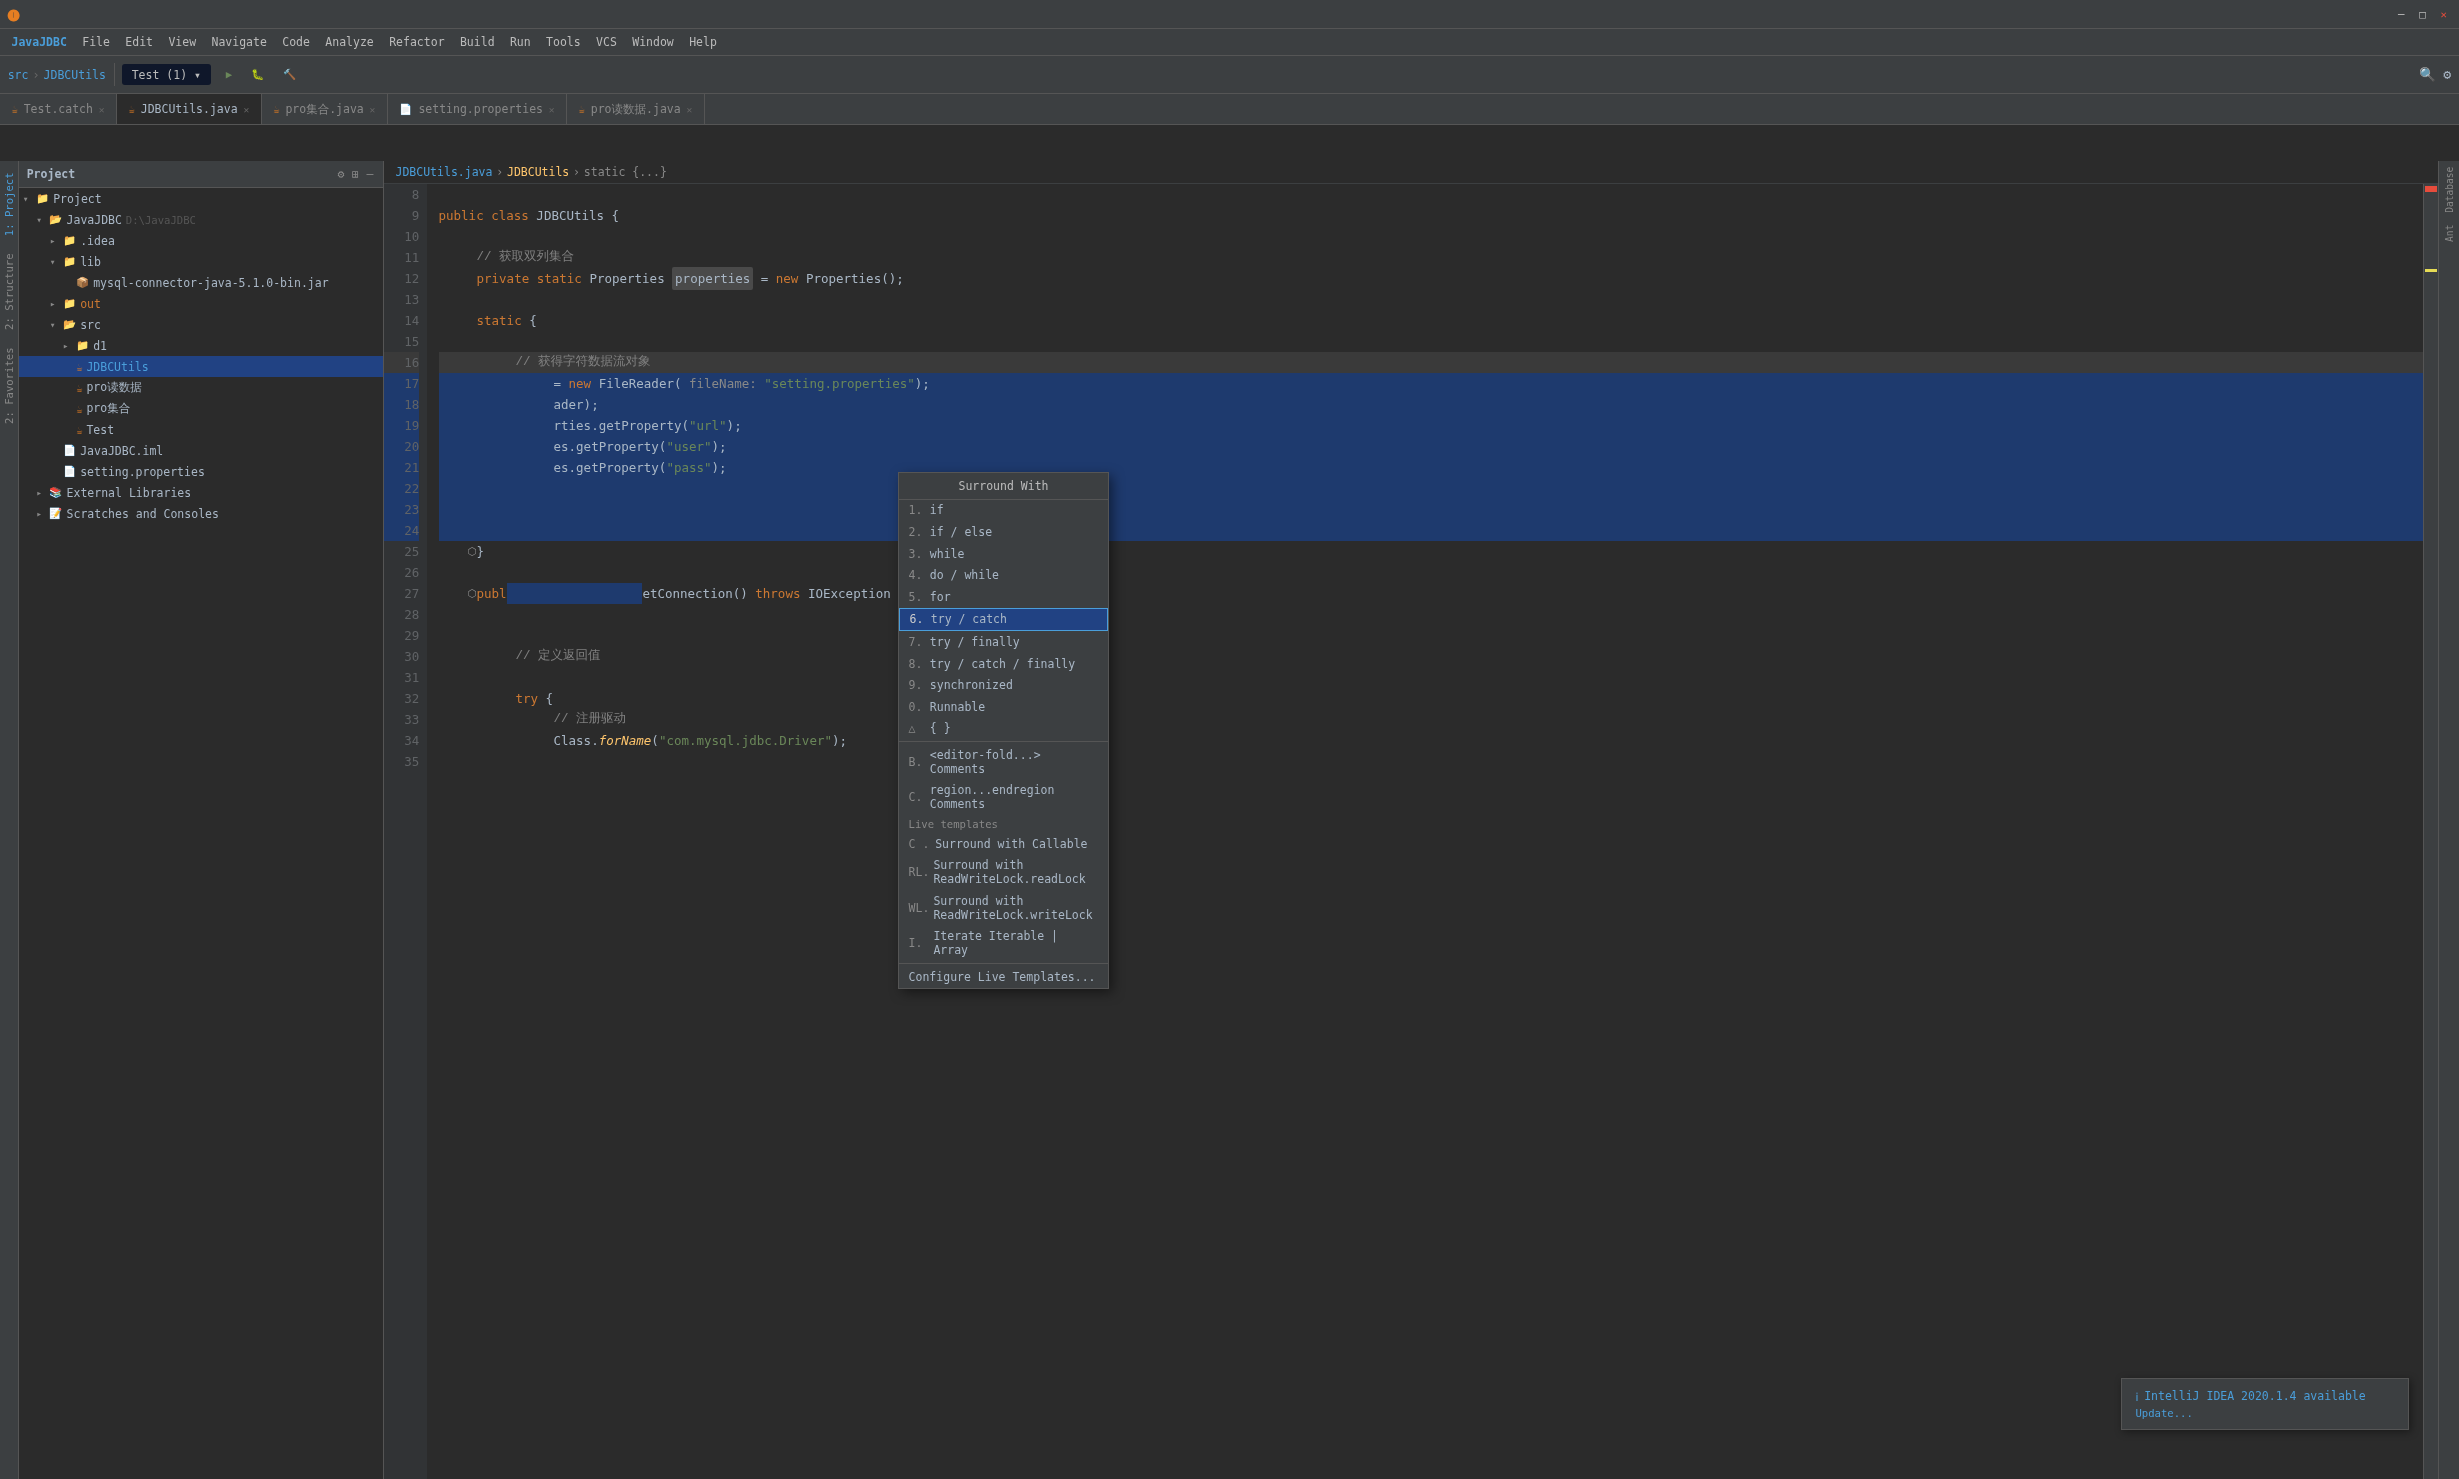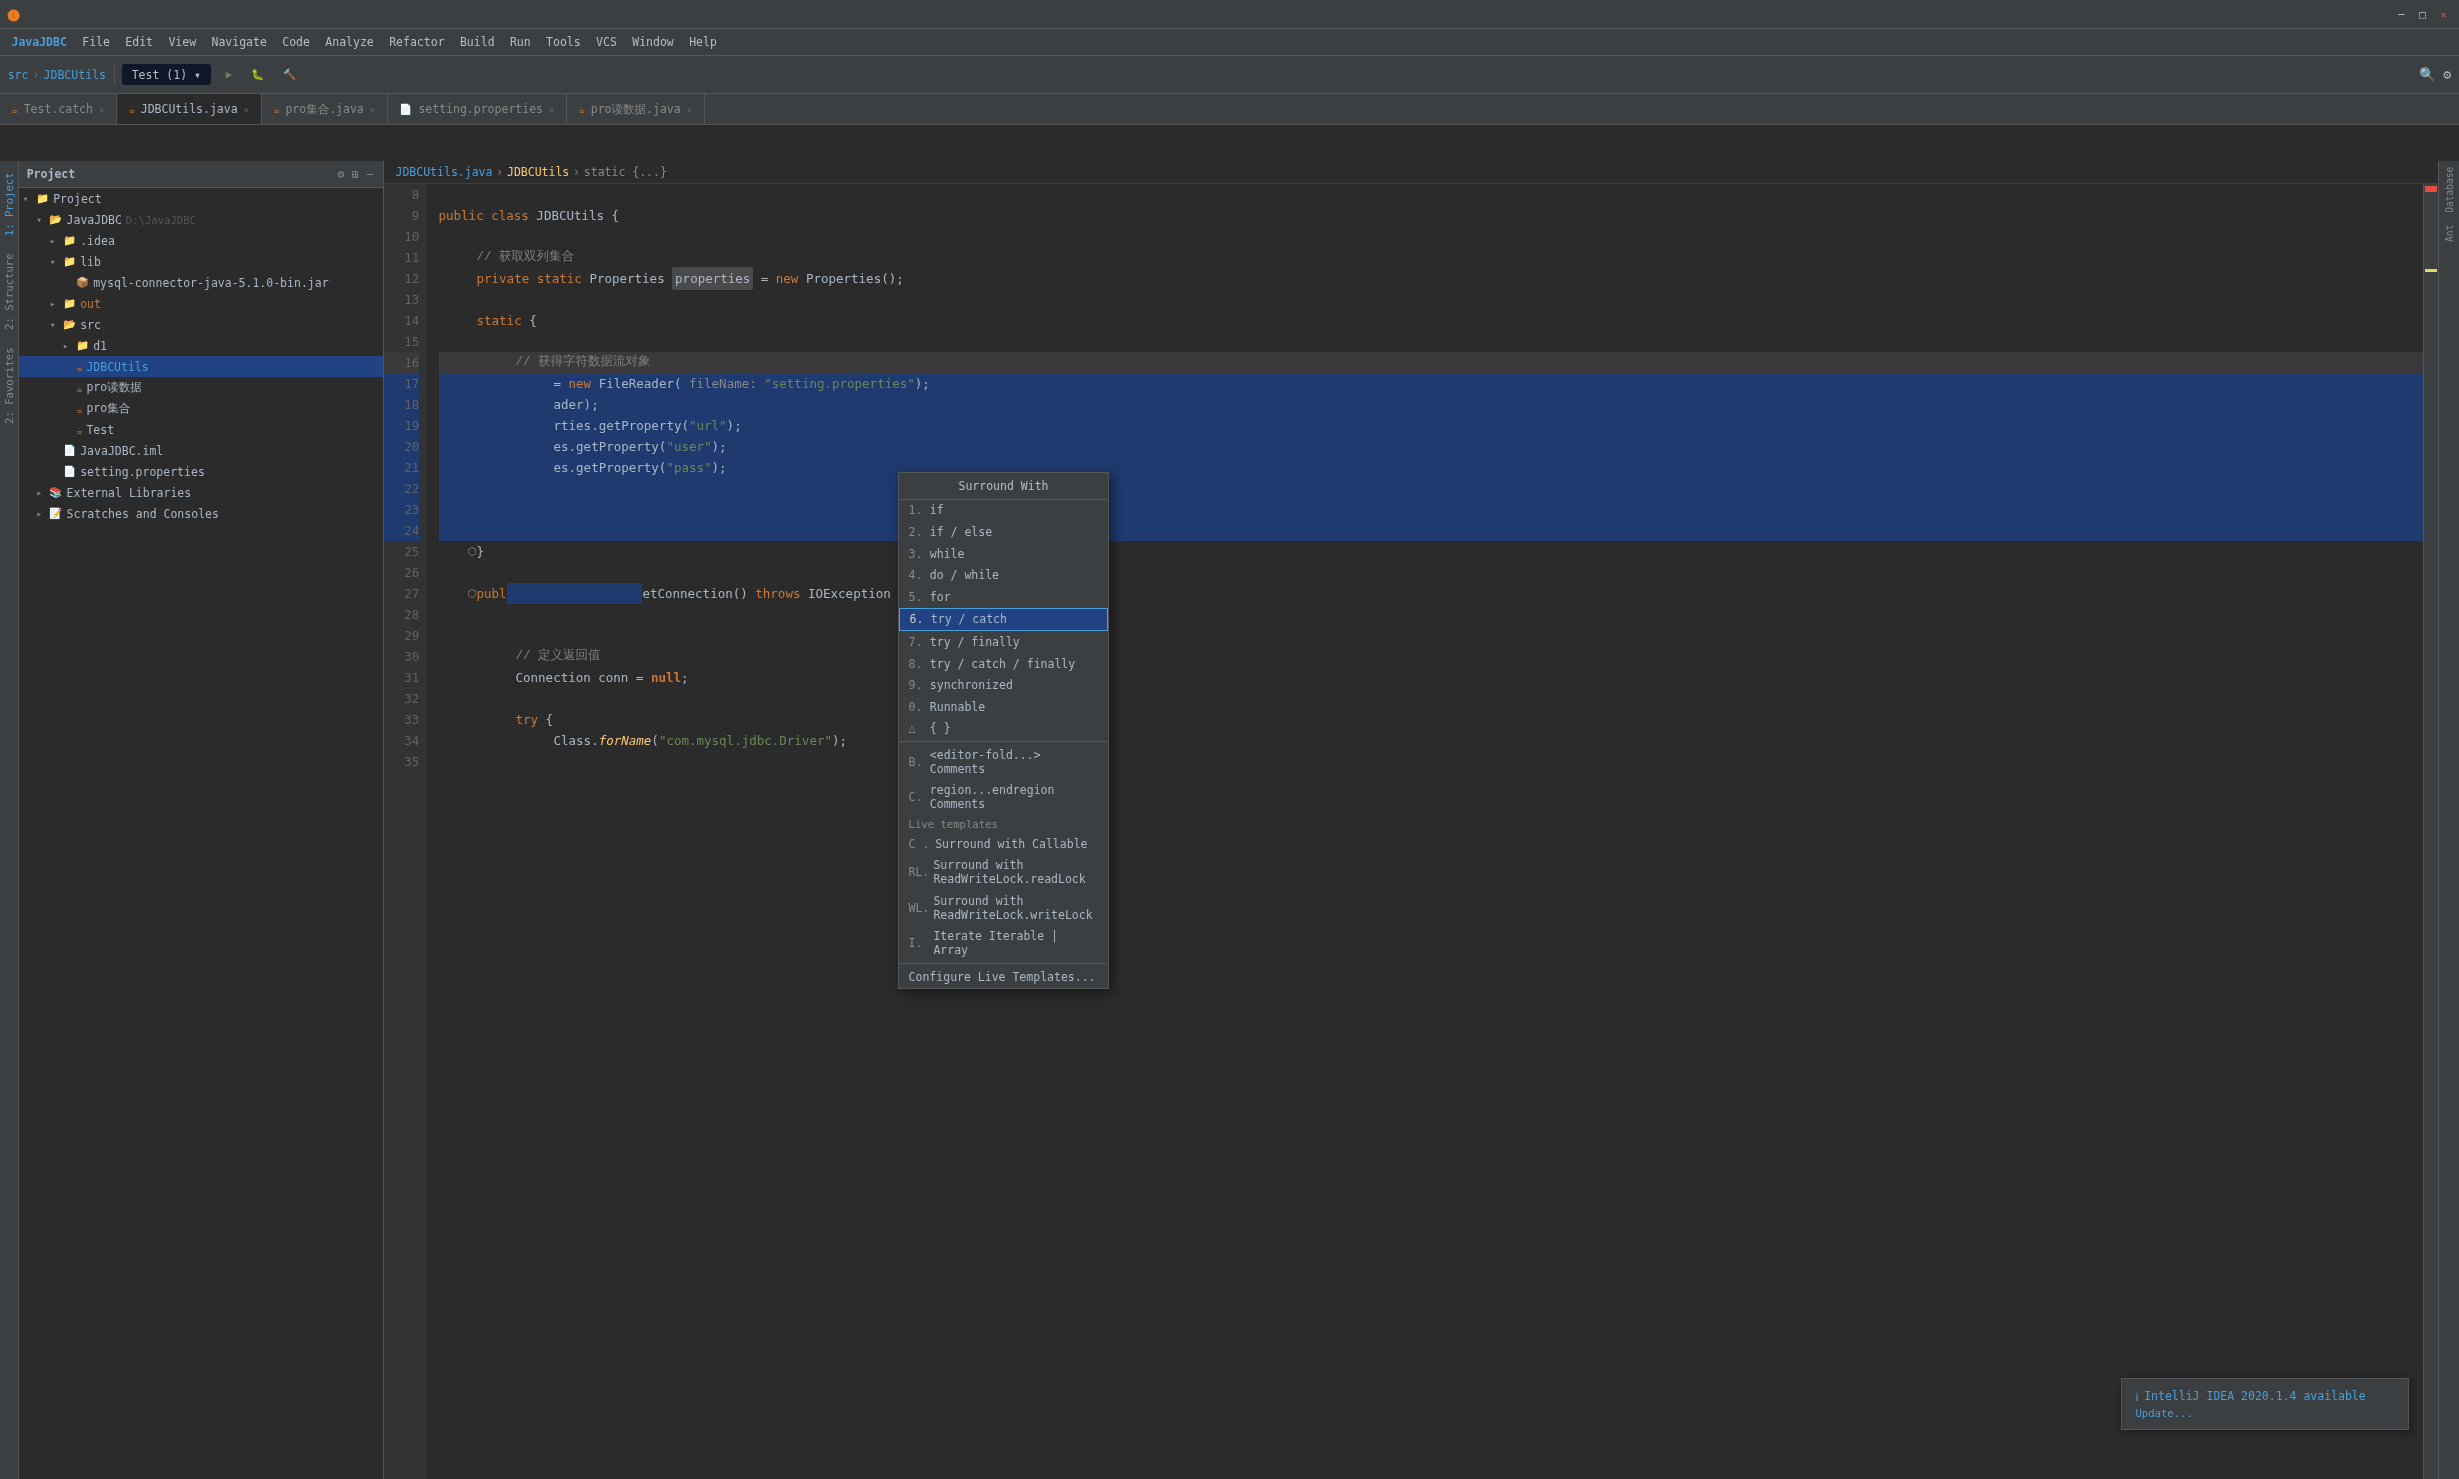--- a/index.html
+++ b/index.html
@@ -620,32 +620,32 @@
 
         <div class="code-line"></div>
 
         <div class="code-line"></div>
 
         <div class="code-line">
           <span style="padding-left:77px;"></span>
           <span class="comment">// 定义返回值</span>
         </div>
 
-        <div class="code-line">
-          <span style="padding-left:77px;"></span>
-          <span>Connection conn = </span><span class="kw2">null</span><span>;</span>
-        </div>
 
         <div class="code-line"></div>
 
         <div class="code-line">
           <span style="padding-left:77px;"></span>
           <span class="kw">try</span><span> {</span>
         </div>
 
+        <div class="code-line">
+          <span style="padding-left:115px;"></span>
+          <span class="comment">// 注册驱动</span>
+        </div>
 
         <div class="code-line">
           <span style="padding-left:115px;"></span>
           <span>Class.</span><span class="fn" style="font-style:italic;">forName</span><span>(</span><span class="str">"com.mysql.jdbc.Driver"</span><span>);</span>
         </div>
       </div>
 
       <div class="surround-popup">
         <div class="popup-header">Surround With</div>
         <div class="popup-item">

